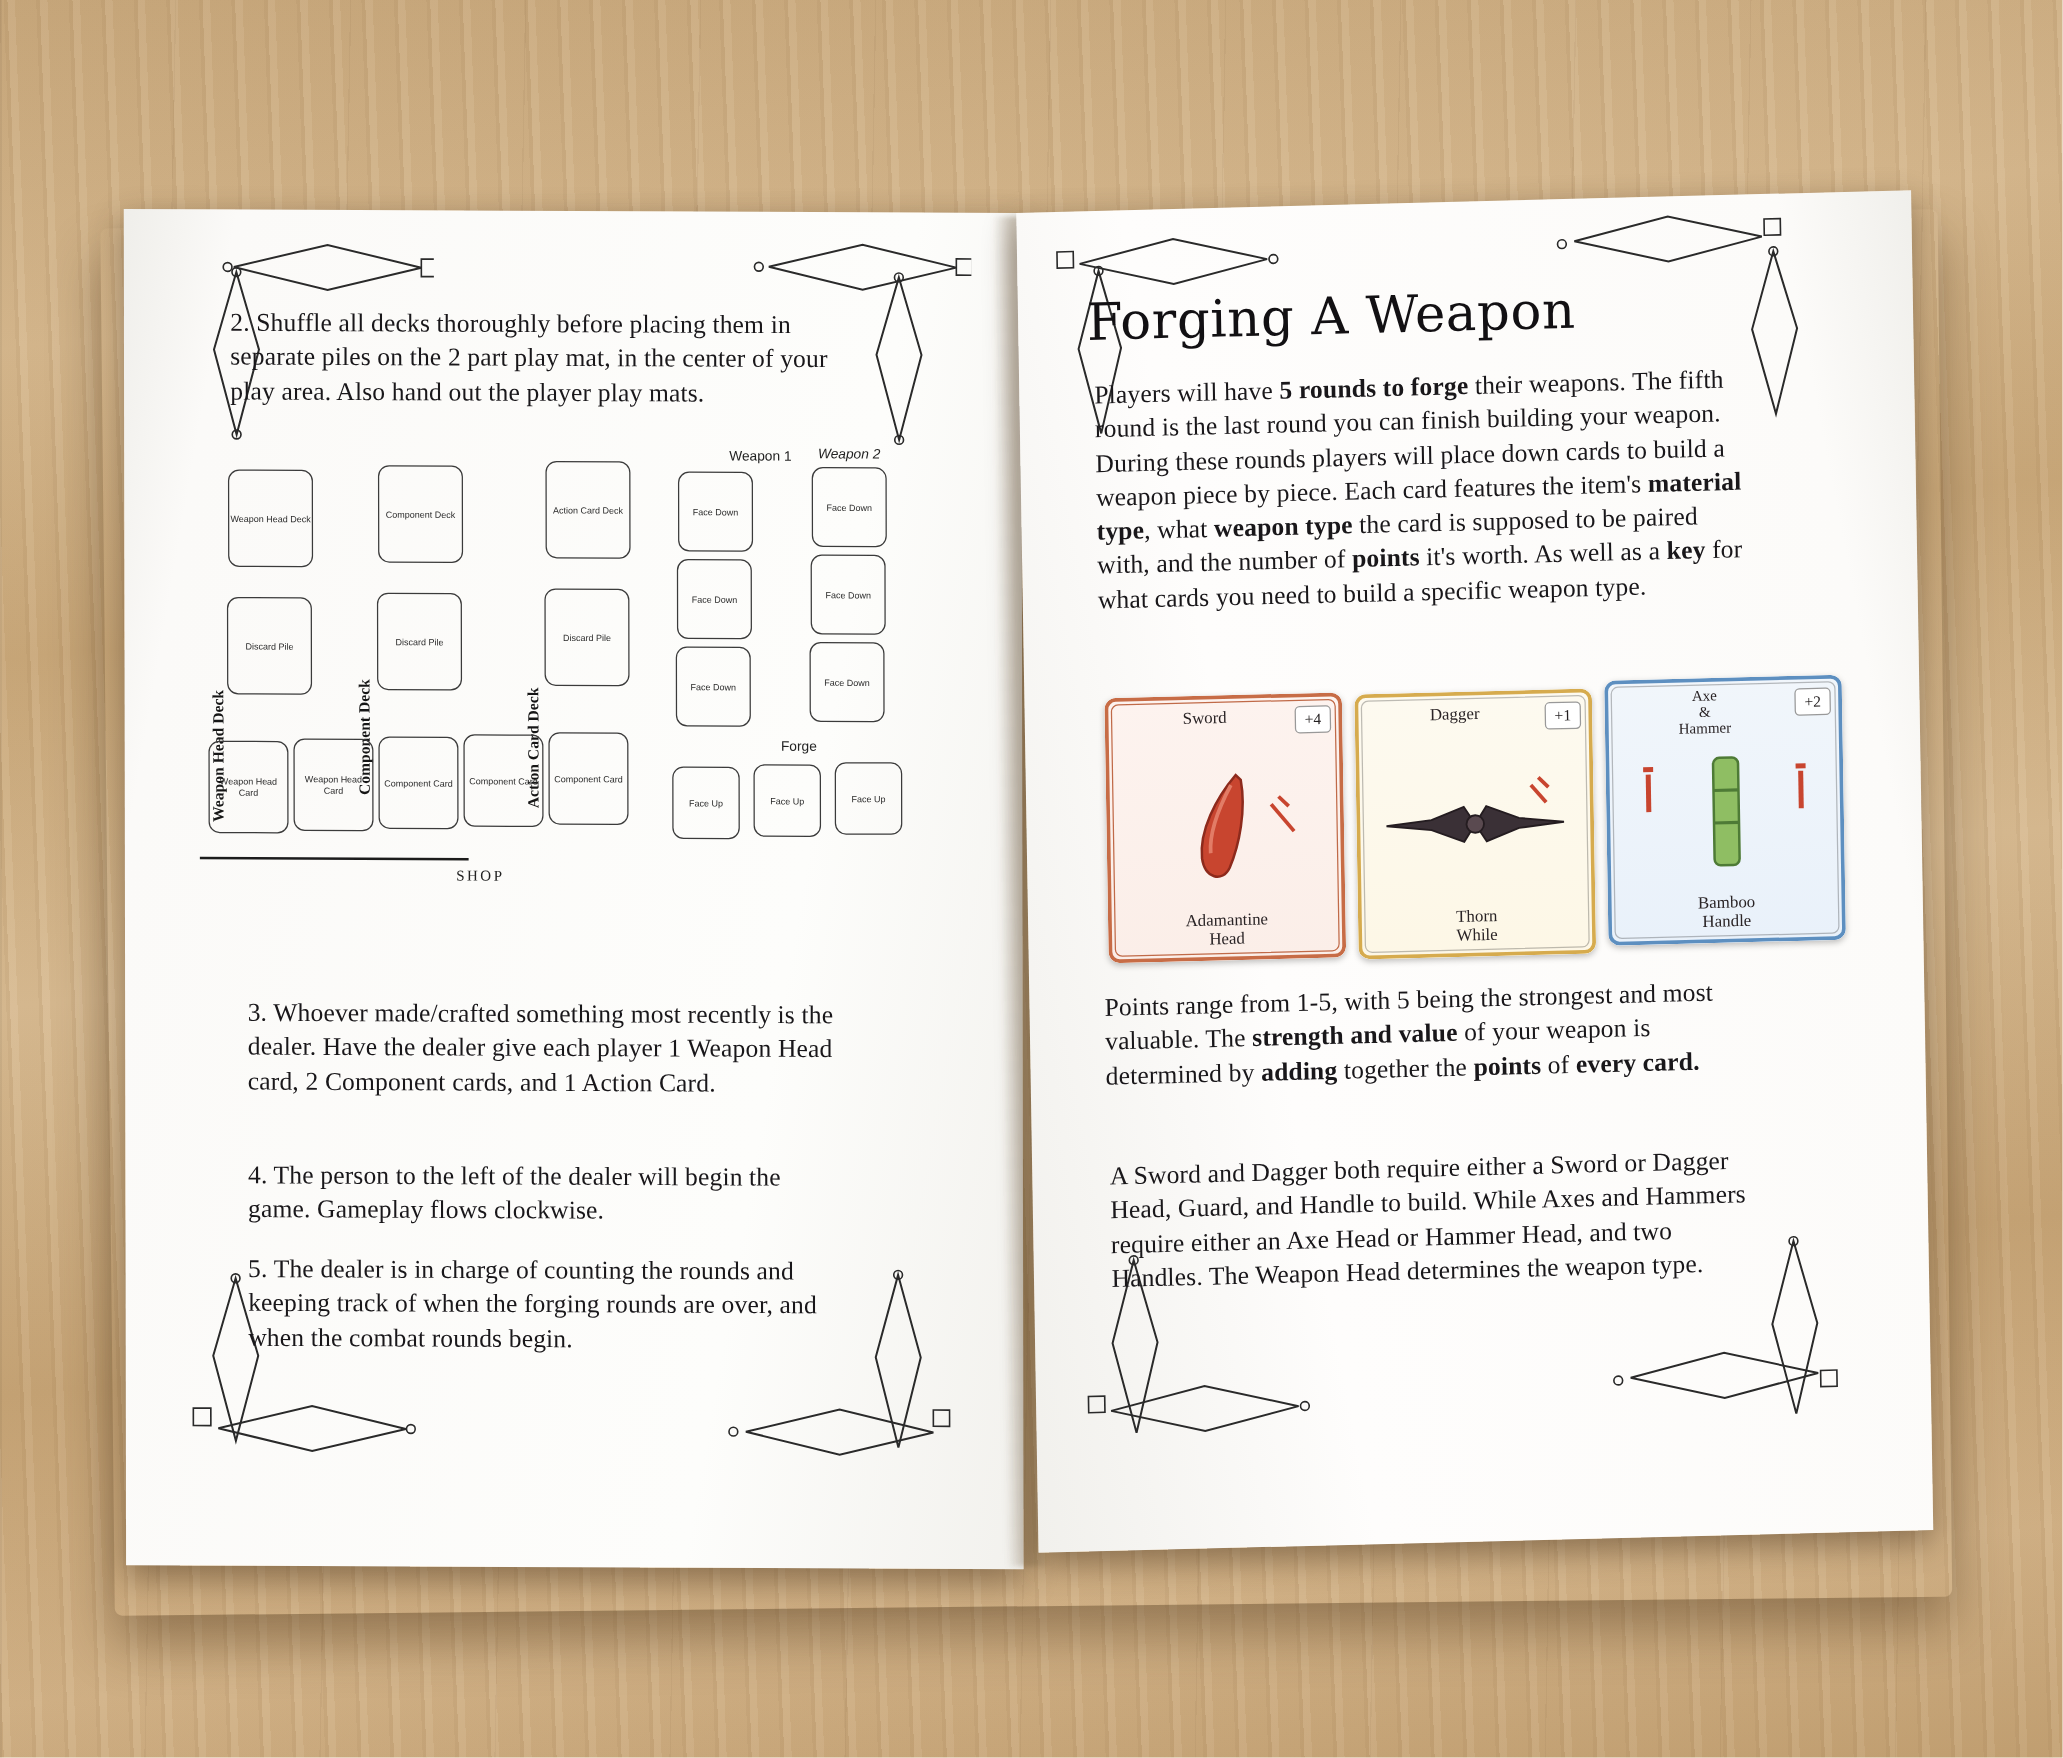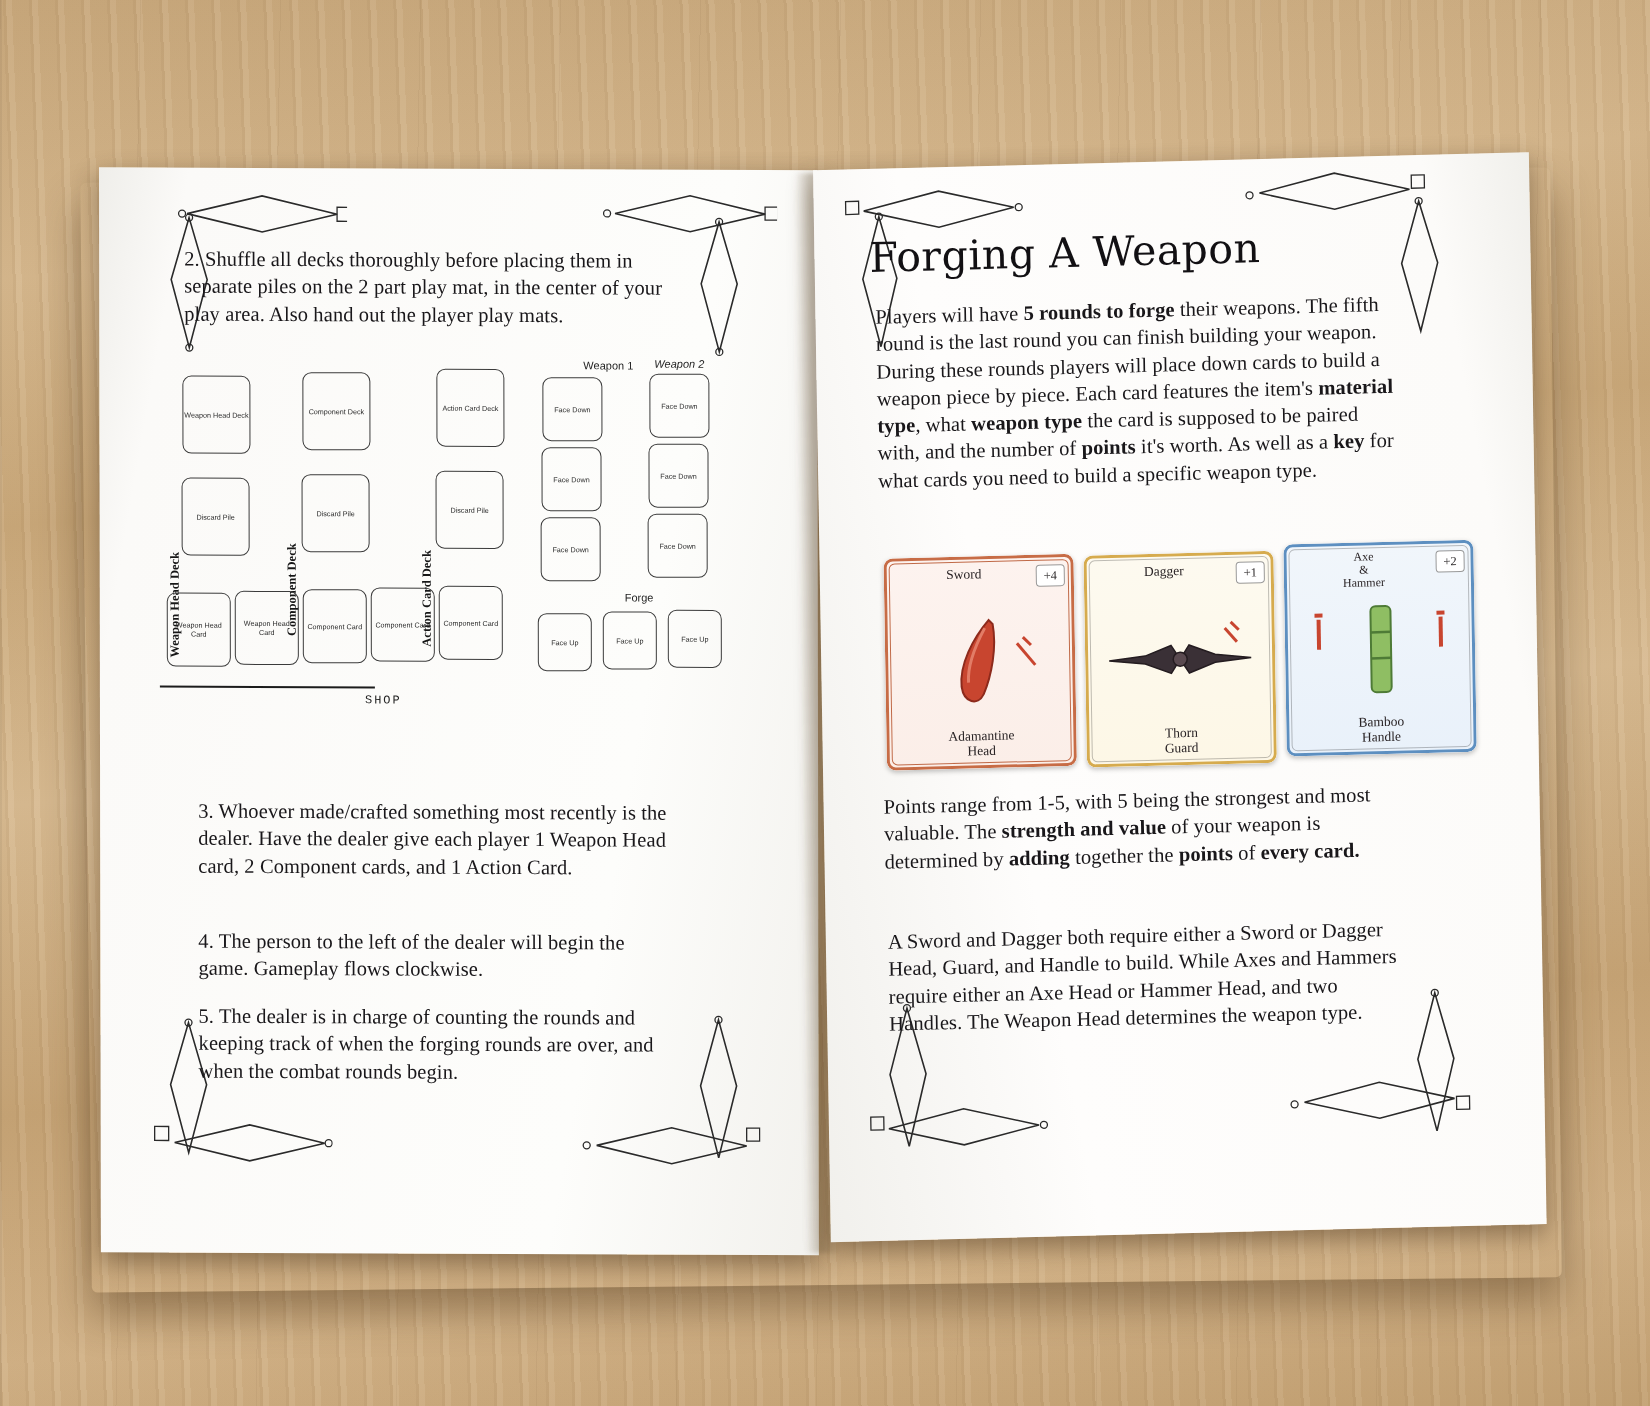--- a/index.html
+++ b/index.html
@@ -70,21 +70,21 @@
   .vlabel{
     position:absolute;transform:rotate(-90deg);transform-origin:left top;
     font-family:"Liberation Serif", serif;font-weight:bold;font-size:12.5px;color:#161616;
     white-space:nowrap;
   }
   .hlabel{
     position:absolute;font-family:"Liberation Sans", sans-serif;font-size:11px;color:#232323;white-space:nowrap;
   }
   .shopline{position:absolute;height:2.4px;background:#1c1c1c;}
   .shoptext{
-    position:absolute;font-family:Liberation Mono, monospace;font-size:12px;letter-spacing:2px;color:#222;
+    position:absolute;font-family:Liberation Serif, serif;font-size:12px;letter-spacing:2px;color:#222;
   }
 
   
   .cards{position:absolute;left:64px;top:390px;width:600px;height:215px;}
   .card{
     position:absolute;border-radius:9px;background:#fffdfa;
     box-shadow:0 2px 5px rgba(0,0,0,0.25);
     overflow:hidden;
   }
   .card .frame{position:absolute;inset:5px;border:1.6px solid rgba(0,0,0,0.25);border-radius:6px;}
@@ -324,21 +324,21 @@
           <div class="art">
             <svg width="190" height="96" viewBox="0 0 190 96">
               <path d="M24 48 L60 44 L86 34 L95 48 L104 34 L130 44 L166 48 L130 52 L104 62 L95 48 L86 62 L60 52 Z" fill="#3a3036" stroke="#241c20" stroke-width="1.5"></path>
               <circle cx="95" cy="48" r="7" fill="#5a4a50" stroke="#241c20" stroke-width="1.5"></circle>
               <path d="M140 18 L152 32" stroke="#c8452f" stroke-width="3"></path>
               <path d="M146 12 L154 20" stroke="#c8452f" stroke-width="3"></path>
             </svg>
           </div>
           <div class="foot">
             <span>Thorn</span><br>
-            <span>Guard</span>
+            <span>While</span>
           </div>
         </div>
 
         <div class="card card-axe">
           <div class="outer"></div>
           <div class="frame"></div>
           <div class="name" style="left:18px;right:48px;top:8px;font-size:12px;">
             <span>Axe</span><br>
             <span>&amp;</span><br>
             <span>Hammer</span>

